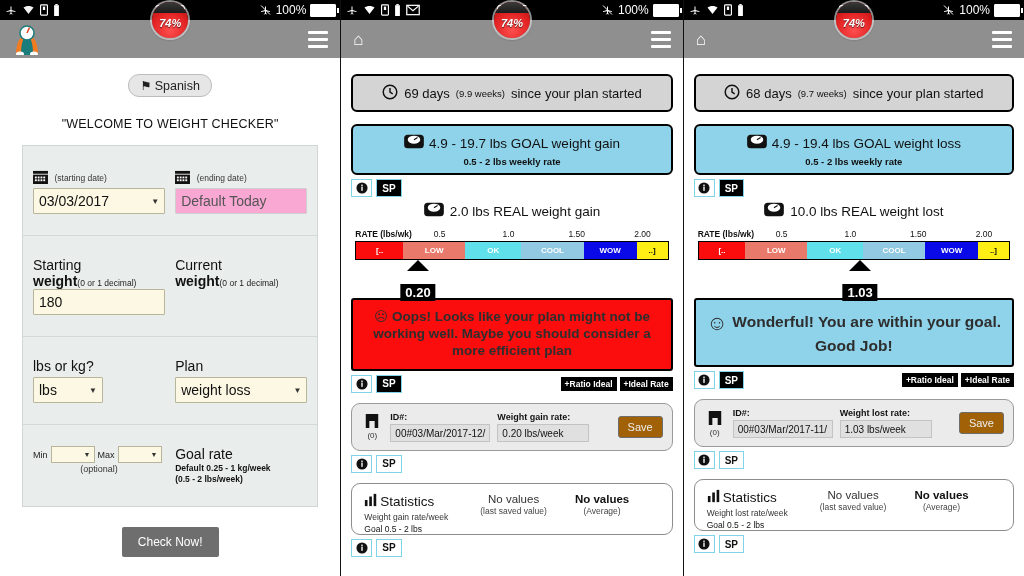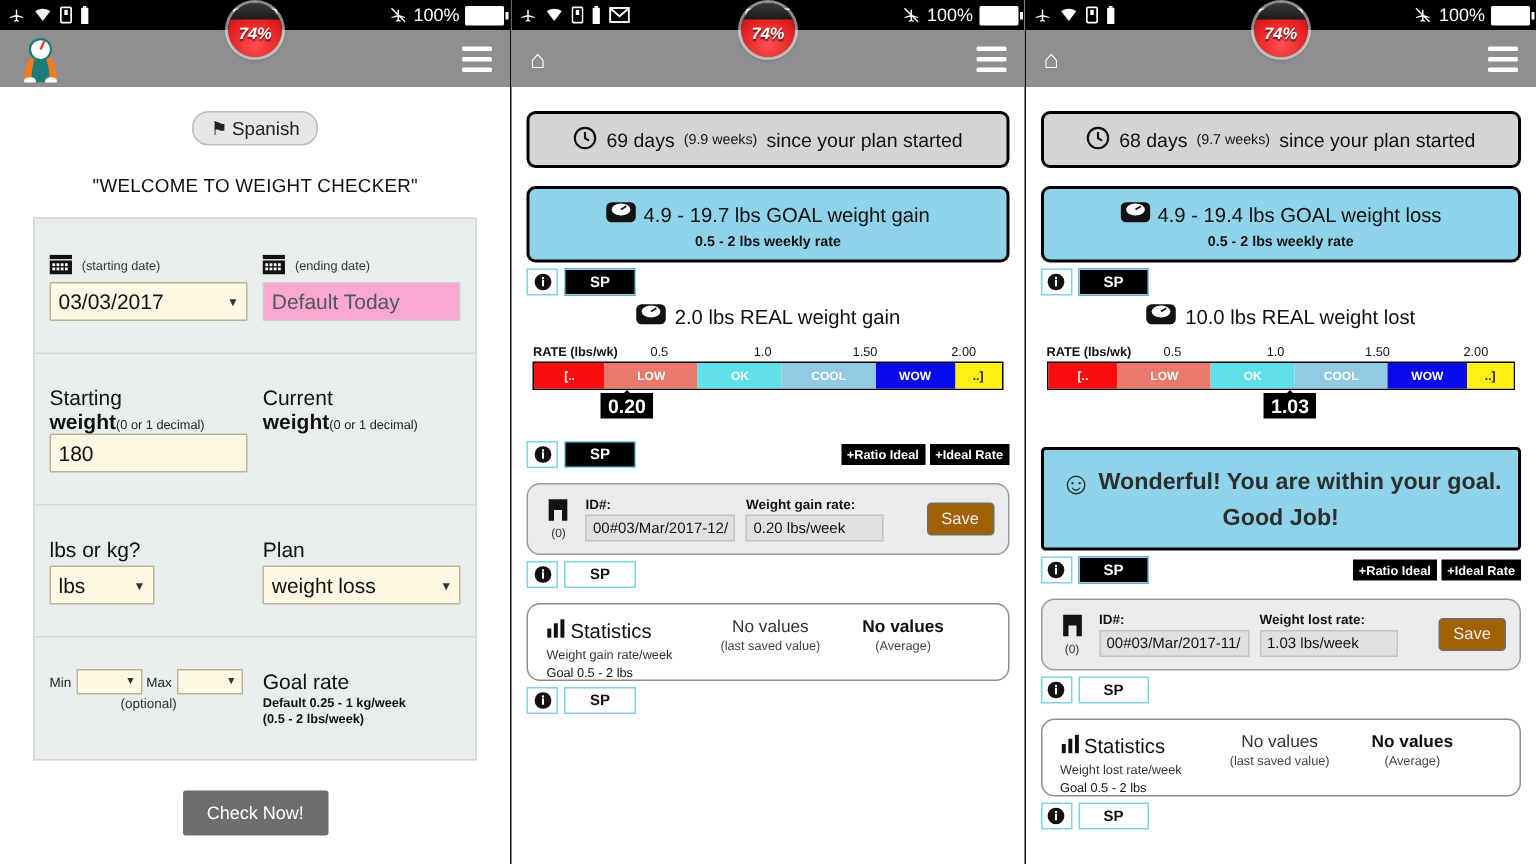--- a/index.html
+++ b/index.html
@@ -123,21 +123,21 @@
   }
   .goal-card .l1{font-size:13.5px;color:#111;display:flex;align-items:center;justify-content:center;gap:5px;}
   .goal-card .l2{font-size:9.5px;font-weight:bold;color:#111;margin-top:3px;}
   .badges{display:flex;align-items:center;gap:4px;margin:4px 0 0 10px;}
   .b-i{
     width:19px;height:16px;border:1px solid #7fd4e8;background:#fff;
     display:flex;align-items:center;justify-content:center;
   }
   .b-sp{
     height:16px;border:1px solid #7fd4e8;background:#000;color:#fff;
-    font-size:10px;font-weight:bold;padding:0 16px;display:flex;align-items:center;
+    font-size:10px;font-weight:bold;padding:0 5px;display:flex;align-items:center;
   }
 
   .real-row{
     display:flex;align-items:center;justify-content:center;gap:6px;
     margin-top:4px;font-size:13.5px;color:#111;
   }
   .rate-head{
     display:flex;align-items:flex-end;margin:6px 14px 0 14px;font-size:8.5px;color:#111;
     position:relative;height:12px;
   }
@@ -148,21 +148,21 @@
     box-sizing:content-box;position:relative;
   }
   .seg{display:flex;align-items:center;justify-content:center;font-size:8px;font-weight:bold;color:#fff;}
   .marker-wrap{position:relative;margin:0 14px;height:30px;}
   .arrow{
     position:absolute;top:0;width:0;height:0;
     border-left:11px solid transparent;border-right:11px solid transparent;
     border-bottom:11px solid #000;transform:translateX(-50%);
   }
   .mval{
-    position:absolute;top:2px;transform:translateX(-50%);
+    position:absolute;top:24px;transform:translateX(-50%);
     background:#000;color:#fff;font-size:13px;font-weight:bold;
     padding:1px 5px;white-space:nowrap;
   }
 
   .msg-card{
     margin:8px 10px 0 10px;border:2.5px solid #000;border-radius:3px;
     padding:9px 10px;text-align:center;
   }
   .msg-card.bad{background:#fb0d0d;}
   .msg-card.good{background:#8ed3ea;}
@@ -481,20 +481,26 @@
       <span class="seg" style="width:20%;background:#92c9e3">COOL</span>
       <span class="seg" style="width:17%;background:#0a0ae8">WOW</span>
       <span class="seg" style="width:10%;background:#ffef14;color:#111">..]</span>
     </div>
 
     <div class="marker-wrap">
       <span class="arrow" style="left:20%"></span>
       <span class="mval" style="left:20%">0.20</span>
     </div>
 
+    <div class="msg-card bad">
+      <div class="t">
+        <span>☹</span>
+        <span>Oops! Looks like your plan might not be working well. Maybe you should consider a more efficient plan</span>
+      </div>
+    </div>
 
     <div class="msg-foot">
       <div class="badges" style="margin:0">
         <span class="b-i">
             <svg width="12" height="12" viewBox="0 0 14 14">
               <circle cx="7" cy="7" r="6.5" fill="#111"></circle>
               <rect x="6.2" y="5.3" width="1.6" height="5" fill="#fff"></rect>
               <rect x="6.2" y="3" width="1.6" height="1.7" fill="#fff"></rect>
             </svg>
           </span>

